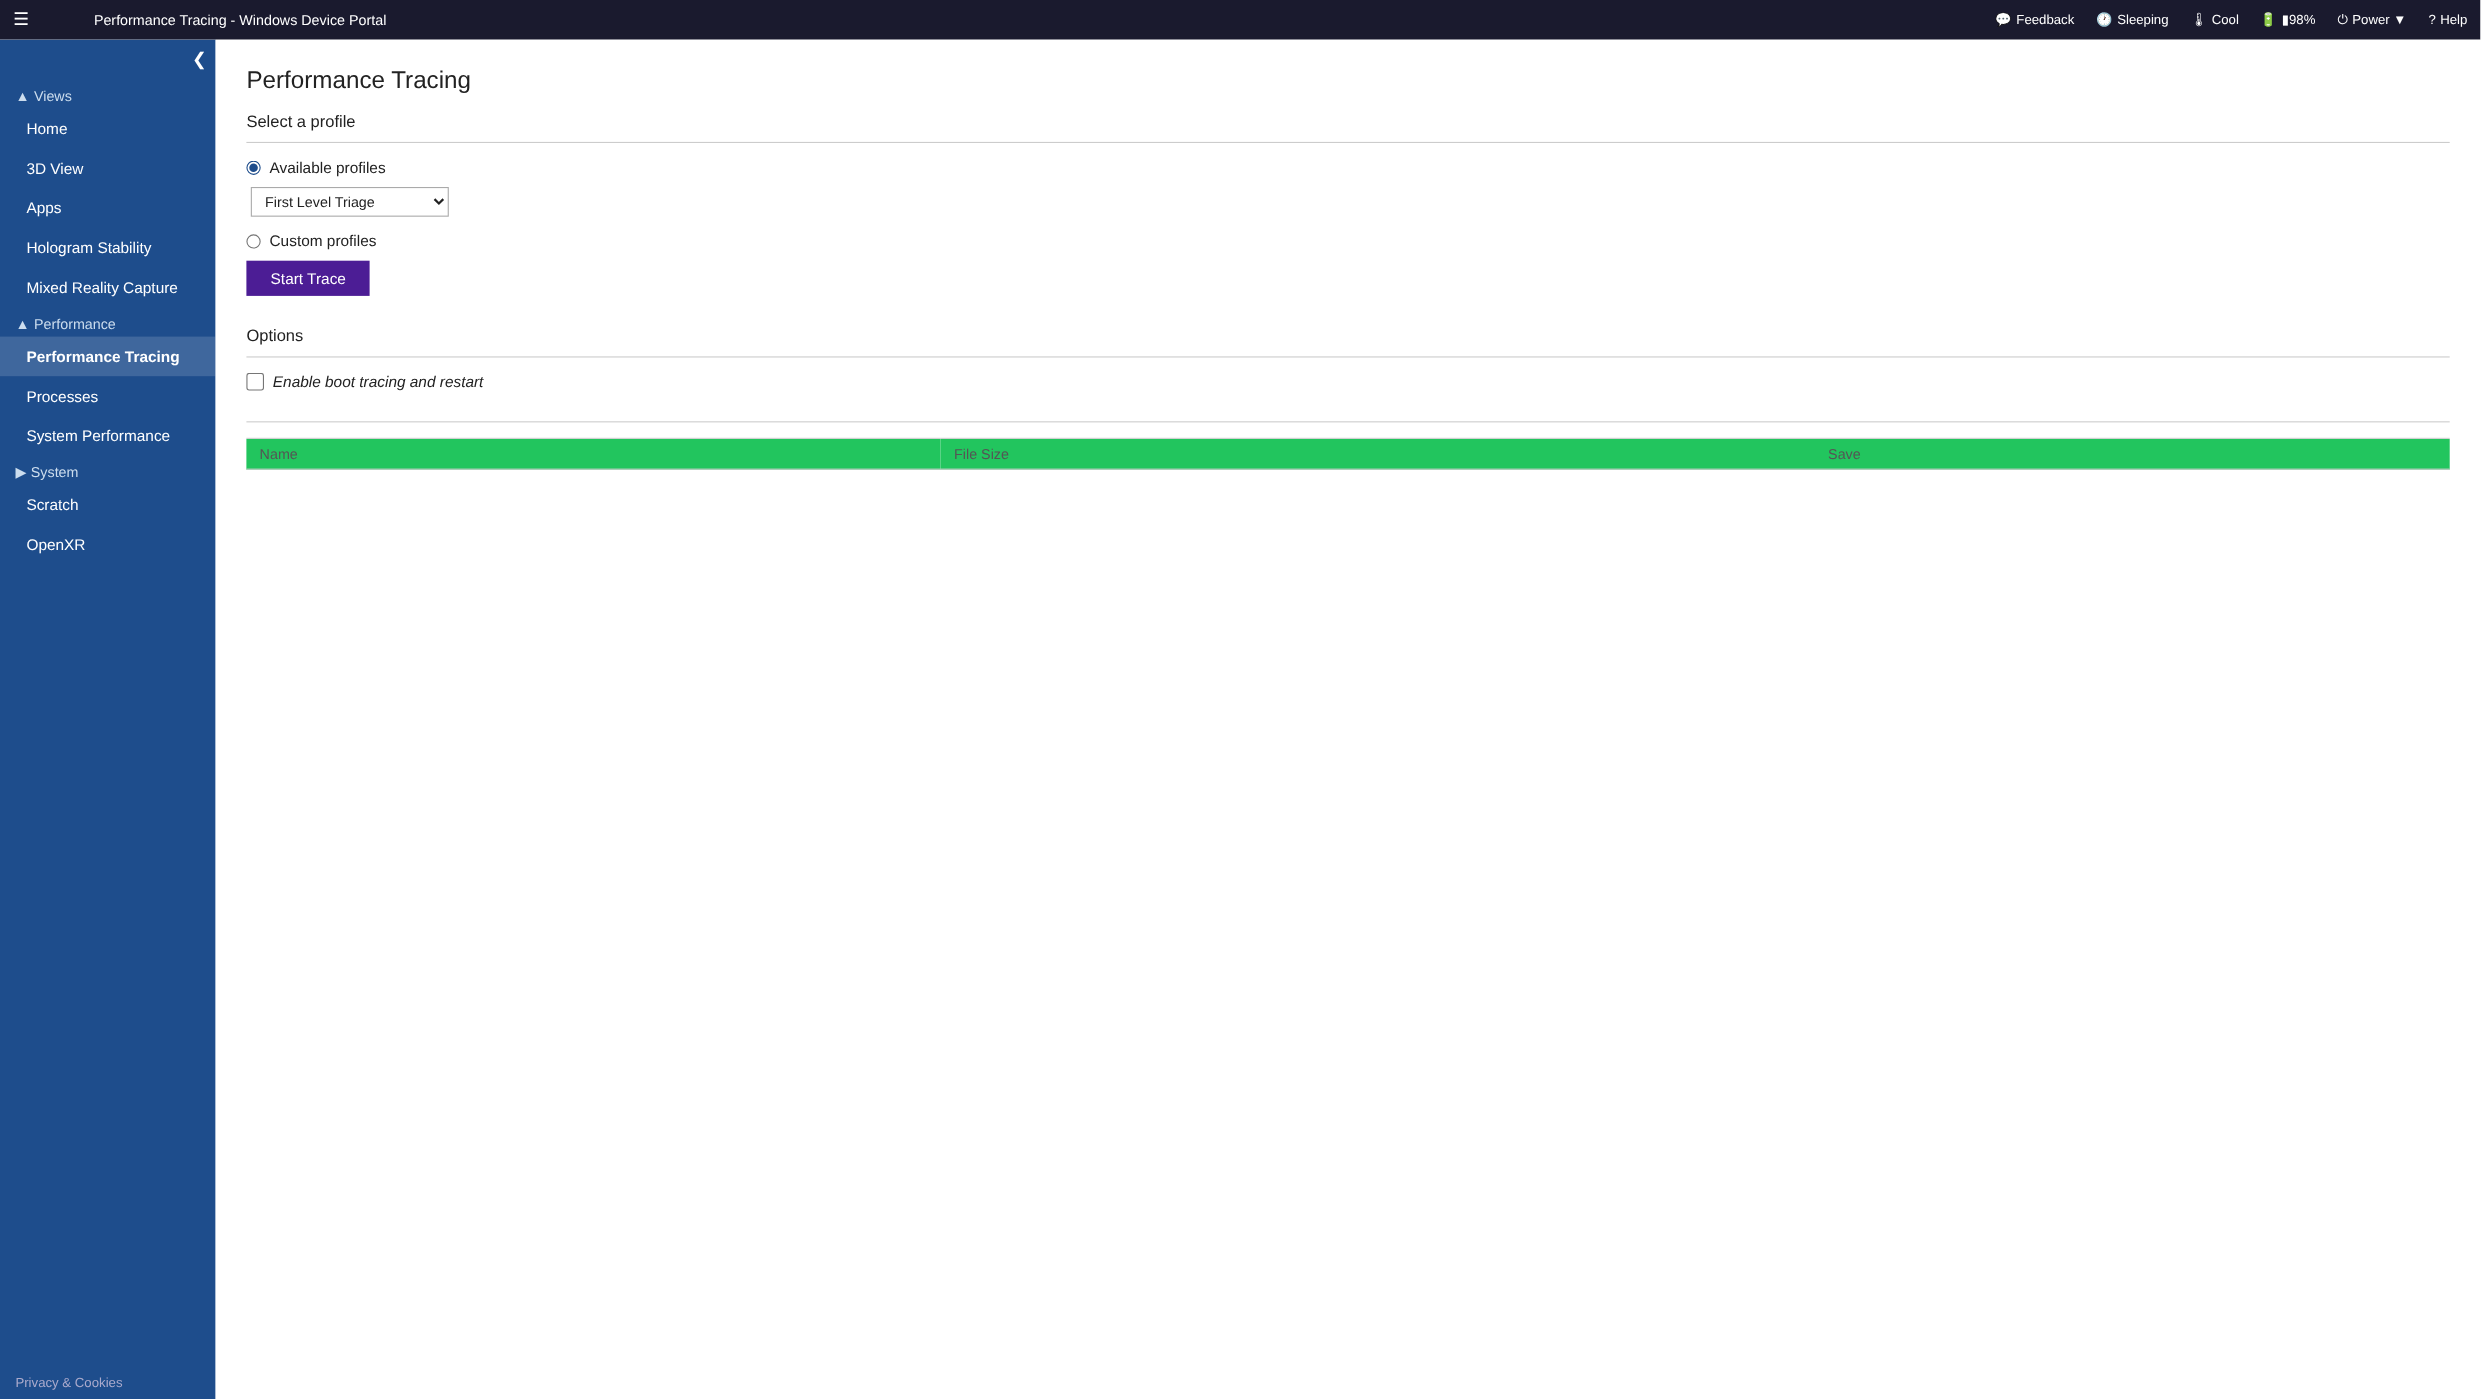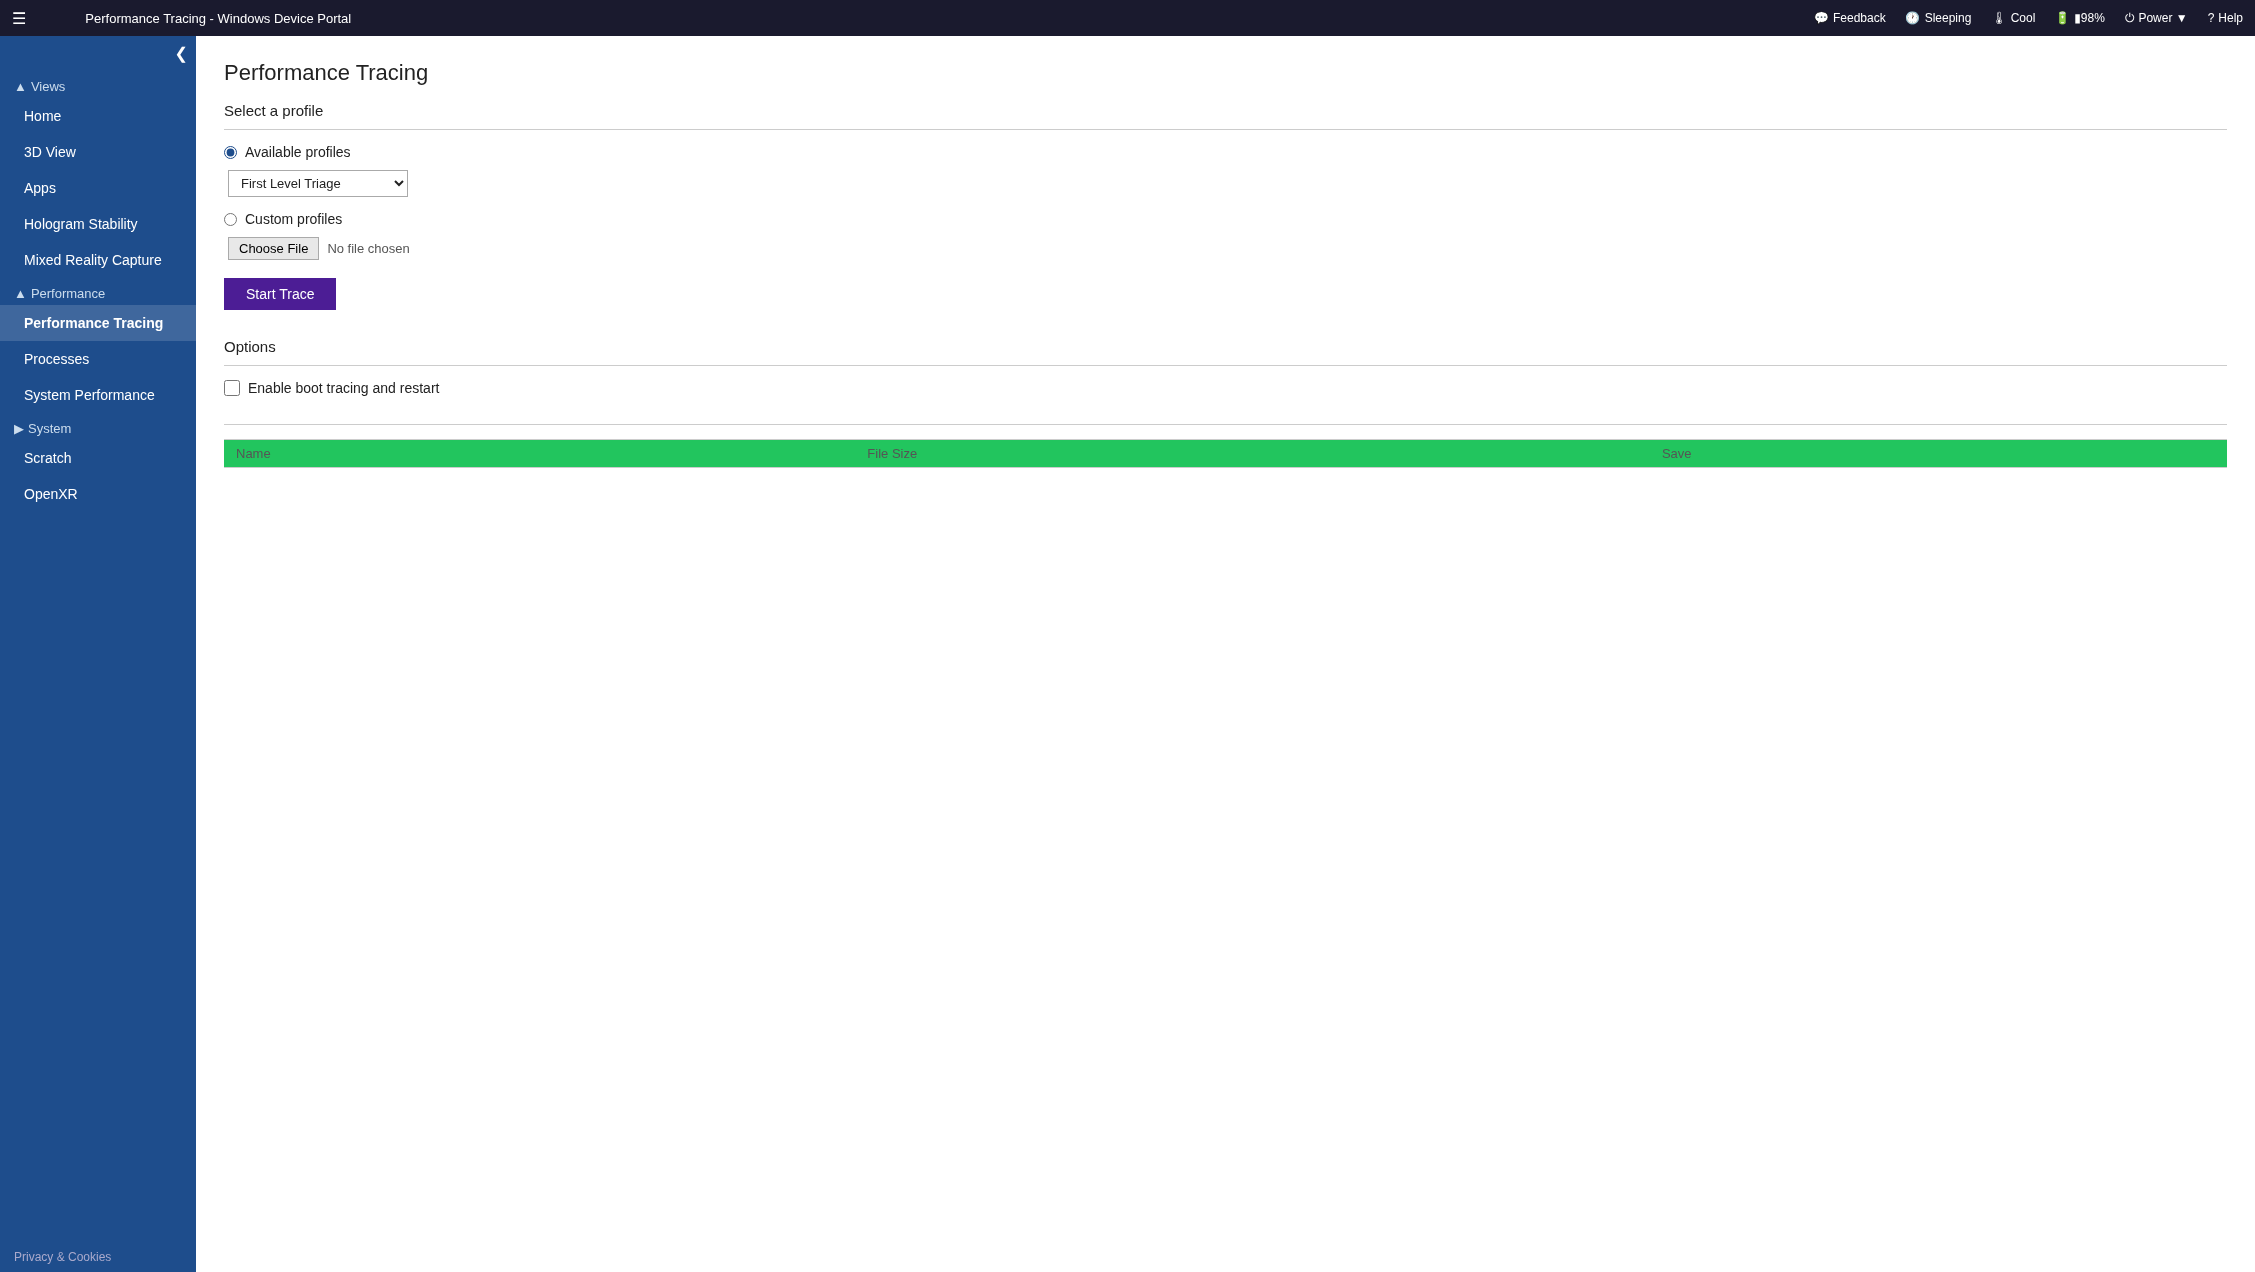--- a/index.html
+++ b/index.html
@@ -164,21 +164,21 @@
 
     
     .options-section { margin-bottom: 28px; }
     .checkbox-row {
       display: flex;
       align-items: center;
       gap: 8px;
       margin-top: 8px;
     }
     .checkbox-row input[type=checkbox] { width: 16px; height: 16px; }
-    .checkbox-row label { font-size: 14px; color: #222; }
+    .checkbox-row label { font-size: 14px; color: #222; font-style: italic; }
 
     
     .traces-section {}
     .traces-table {
       width: 100%;
       border-collapse: collapse;
       margin-top: 6px;
       font-size: 13px;
     }
     .traces-table th {
@@ -313,24 +313,20 @@
         <option>Startup</option>
         <option>VideoPlayback</option>
       </select>
     </div>
 
     <div class="radio-row">
       <input type="radio" id="radio-custom" name="profile-type" style="">
       <label for="radio-custom">Custom profiles</label>
     </div>
 
-    <div class="file-row">
-      <button>Choose File</button>
-      <span class="no-file">No file chosen</span>
-    </div>
 
     <button class="start-trace-btn">Start Trace</button>
 
     
     <div class="options-section">
       <p class="section-label">Options</p>
       <hr class="section-divider">
       <div class="checkbox-row">
         <input type="checkbox" id="boot-tracing" style="">
         <label for="boot-tracing">Enable boot tracing and restart</label>

